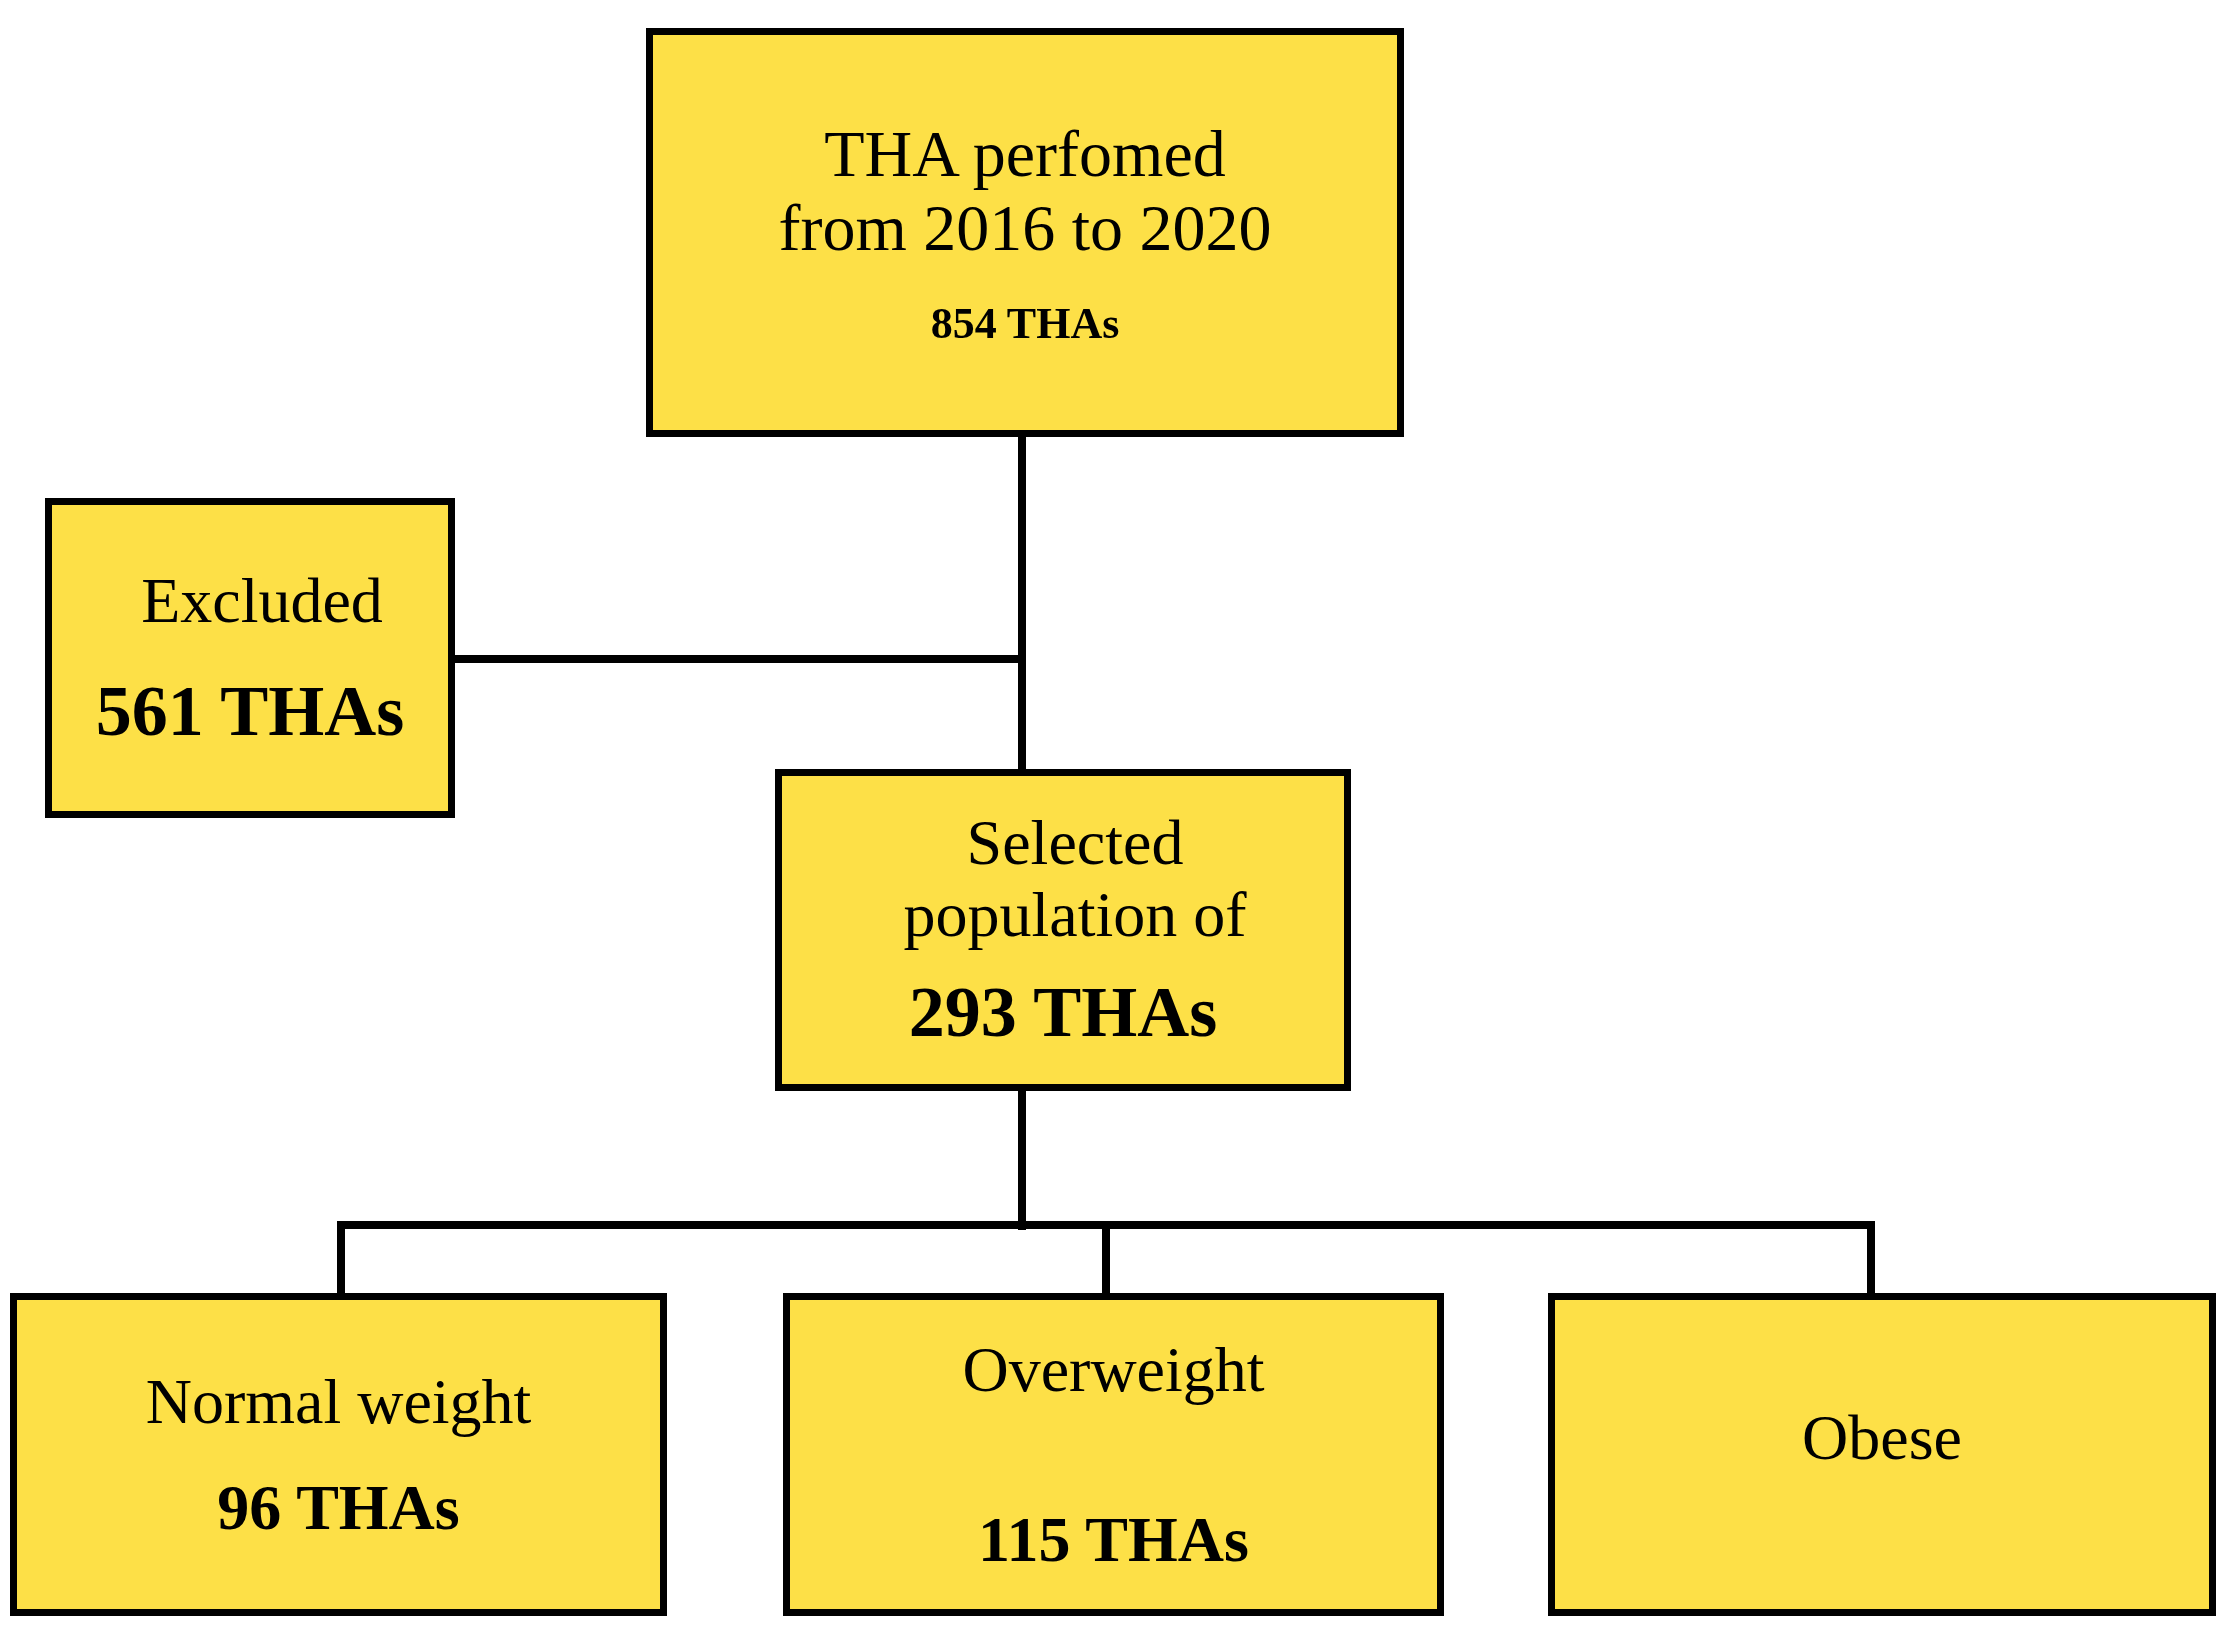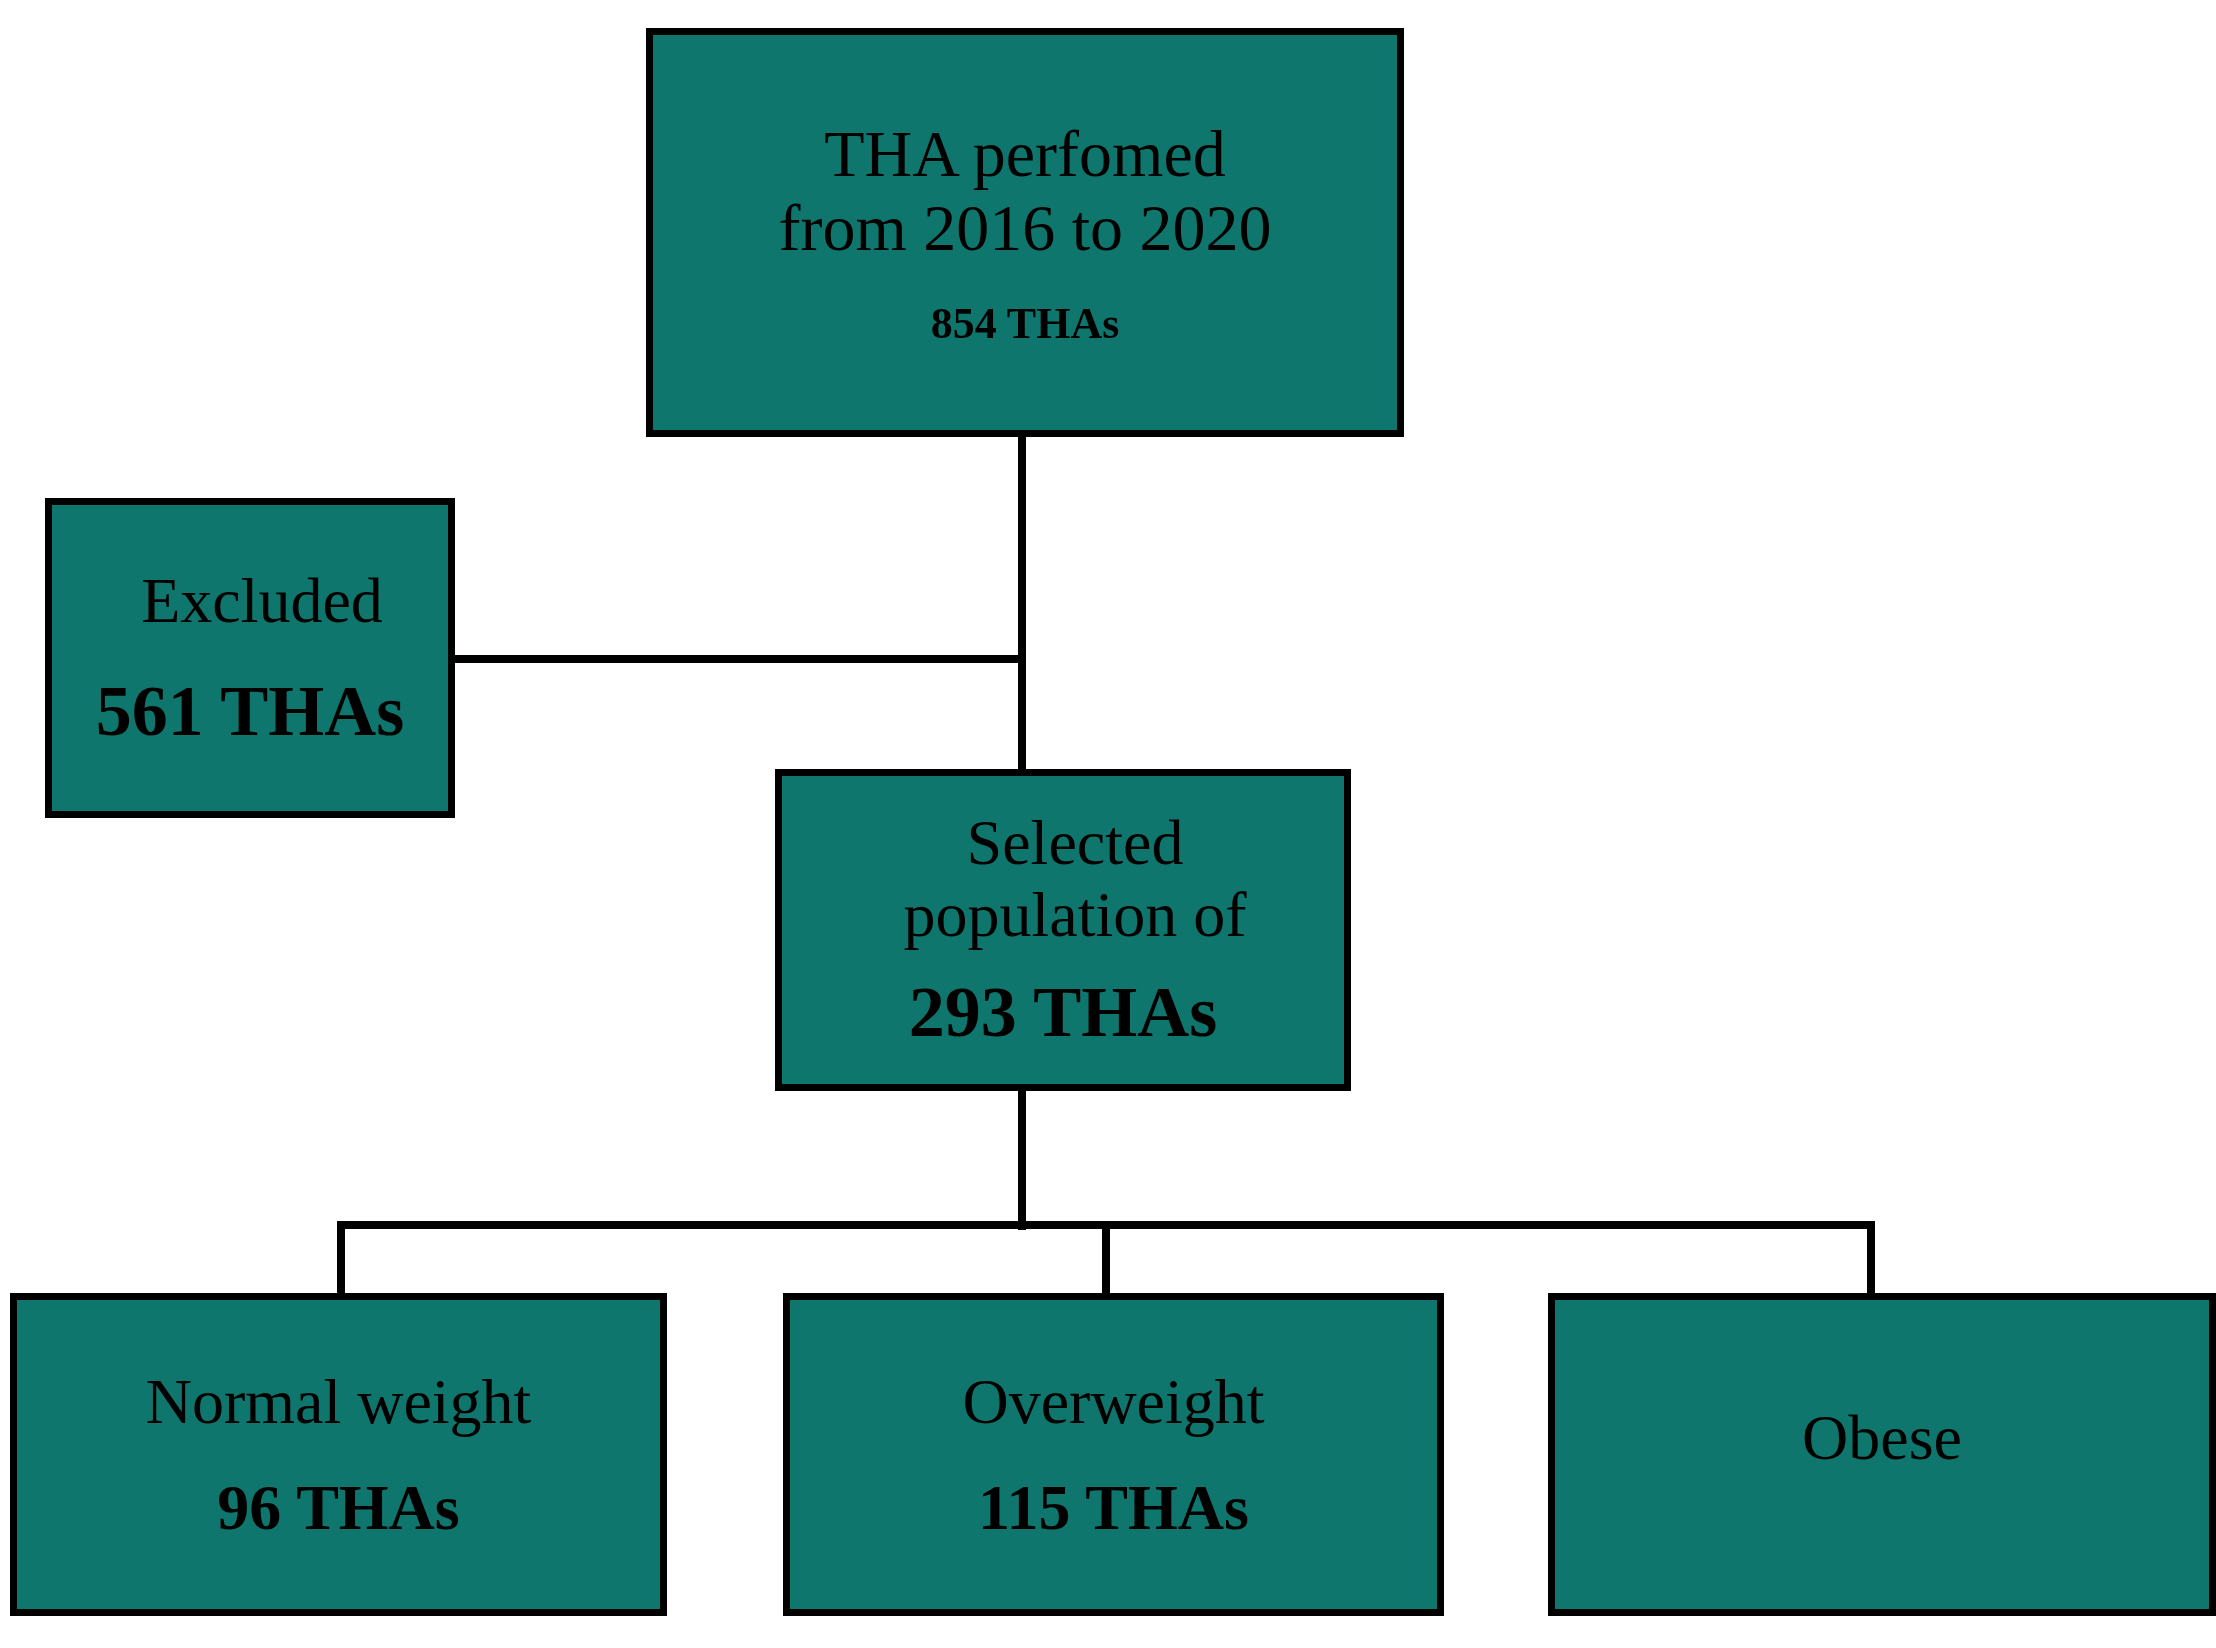--- a/index.html
+++ b/index.html
@@ -15,21 +15,21 @@
     position: relative;
     width: 2216px;
     height: 1649px;
     background: #ffffff;
     overflow: hidden;
   }
   .node {
     position: absolute;
     box-sizing: border-box;
     border: 7.6px solid #000000;
-    background: #0f766e;
+    background: #fde047;
     display: flex;
     flex-direction: column;
     align-items: center;
     justify-content: center;
     text-align: center;
     z-index: 3;
   }
   .line-reg {
     font-weight: normal;
     line-height: 1.12;
@@ -44,21 +44,21 @@
     position: absolute;
     background: #000000;
     z-index: 1;
   }
 
   
   #node-top        { left: 646px;  top: 28px;   width: 758px;  height: 409px; }
   #node-excluded   { left: 45px;   top: 498px;  width: 410px;  height: 320px; }
   #node-selected   { left: 775px;  top: 769px;  width: 576px;  height: 322px; }
   #node-normal     { left: 10px;   top: 1293px; width: 657px;  height: 323px; }
-  #node-overweight { left: 783px;  top: 1293px; width: 661px;  height: 323px; }
+  #node-overweight { left: 783px;  top: 1293px; width: 661px;  height: 323px; gap: 32px; }
   #node-obese      { left: 1548px; top: 1293px; width: 668px;  height: 323px; text-align: right; }
 
   
   
   #conn-trunk-top      { left: 1018px; top: 436px;  width: 8.4px; height: 336px; }
   
   #conn-excluded-arm   { left: 452px;  top: 655px;  width: 571px; height: 8.4px; }
   
   #conn-trunk-bottom   { left: 1018px; top: 1088px; width: 8.4px; height: 142px; }
   

